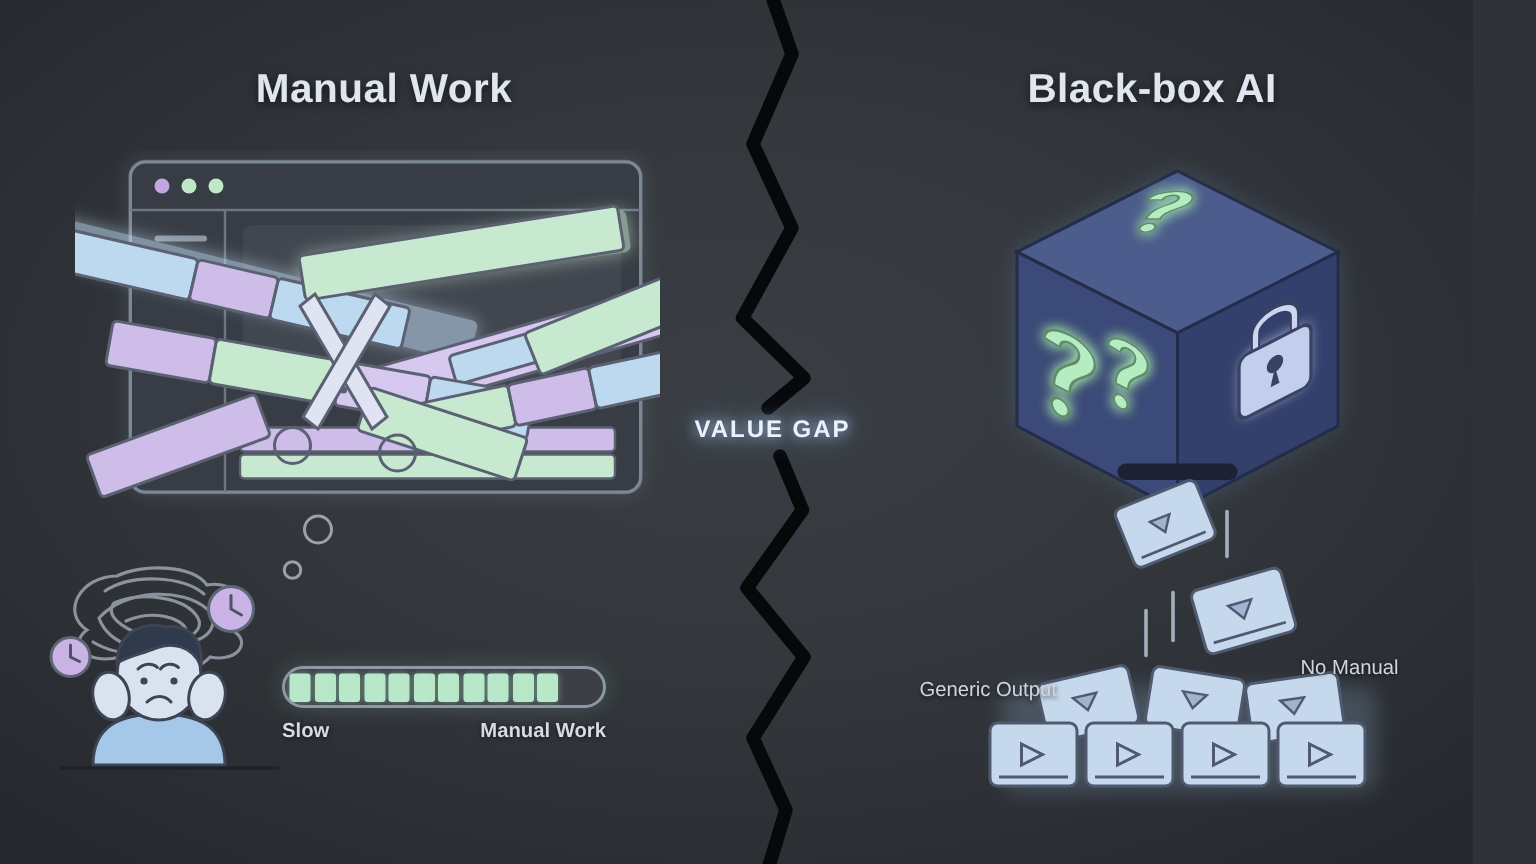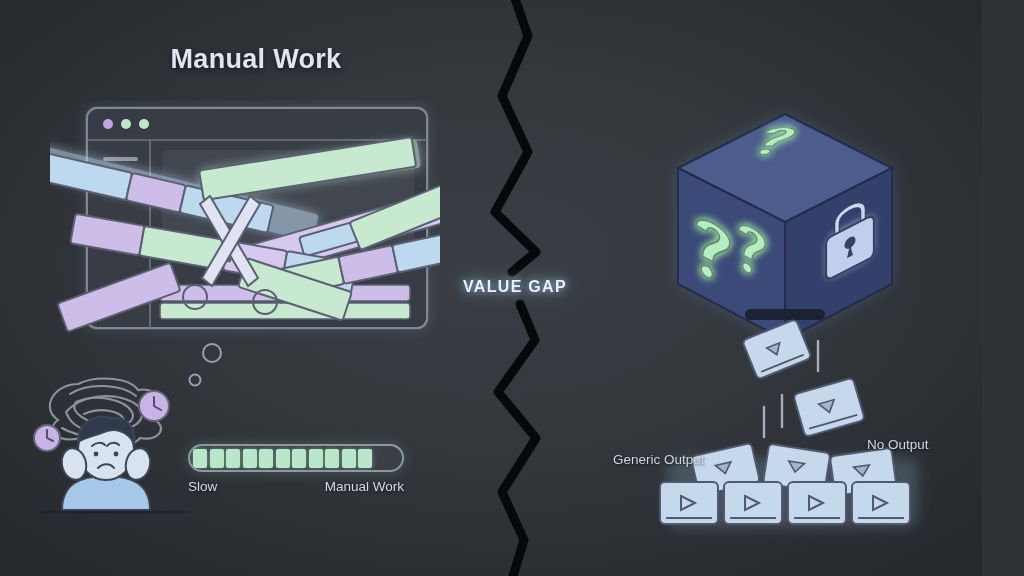--- a/index.html
+++ b/index.html
@@ -24,35 +24,36 @@
   .art{position:absolute;}
 
   
   #progress-wrap{position:absolute;left:188px;top:444px;width:216px;}
   #progress-track{position:relative;height:28px;border:2px solid #8e97a6;border-radius:14px;
      background:#3c4046;box-shadow:0 0 14px rgba(150,220,180,.22);display:flex;
      align-items:center;padding:0 3px;box-sizing:border-box;overflow:hidden;}
   .seg{width:14px;height:19px;background:#b9e7c9;margin-right:2.5px;border-radius:2px;
      box-shadow:0 0 5px rgba(160,230,190,.5);flex:0 0 auto;}
   #progress-labels{display:flex;justify-content:space-between;margin-top:7px;
-     font-size:13.5px;color:#d5dbe3;}
+     font-size:13.5px;color:#d5dbe3;font-weight:bold;}
   #progress-labels span{text-shadow:0 1px 3px rgba(0,0,0,.6);}
 
   
   .caption{position:absolute;font-size:13.5px;color:#cfd6de;white-space:nowrap;
      text-shadow:0 1px 3px rgba(0,0,0,.6);}
   #cap-generic{left:613px;top:452px;}
   #cap-nocontrol{left:867px;top:437px;}
 </style>
 </head>
 <body>
 
 <div id="stage">
 
   <div class="panel-title" id="title-left">Manual Work</div>
+  <div class="panel-title" id="title-right">Black-box AI</div>
 
   <svg class="art" id="editor" style="left:50px;top:100px;" width="390" height="250" viewBox="0 0 390 250">
     <defs>
       <filter id="softglow" x="-60%" y="-60%" width="220%" height="220%">
         <feGaussianBlur stdDeviation="6" result="b"></feGaussianBlur>
         <feMerge>
             <feMergeNode in="b"></feMergeNode>
             <feMergeNode in="SourceGraphic"></feMergeNode>
           </feMerge>
       </filter>
@@ -306,14 +307,14 @@
       </g>
       <g>
         <rect x="202" y="42" width="58" height="42" rx="5"></rect>
         <path d="M223 56 L237 63 L223 70 Z" fill="none" stroke-width="2"></path>
         <line x1="208" y1="78" x2="254" y2="78" stroke-width="2"></line>
       </g>
     </g>
   </svg>
 
   <div class="caption" id="cap-generic">Generic Output</div>
-  <div class="caption" id="cap-nocontrol">No Output</div>
+  <div class="caption" id="cap-nocontrol">No Manual</div>
 </div>
 
 </body></html>

